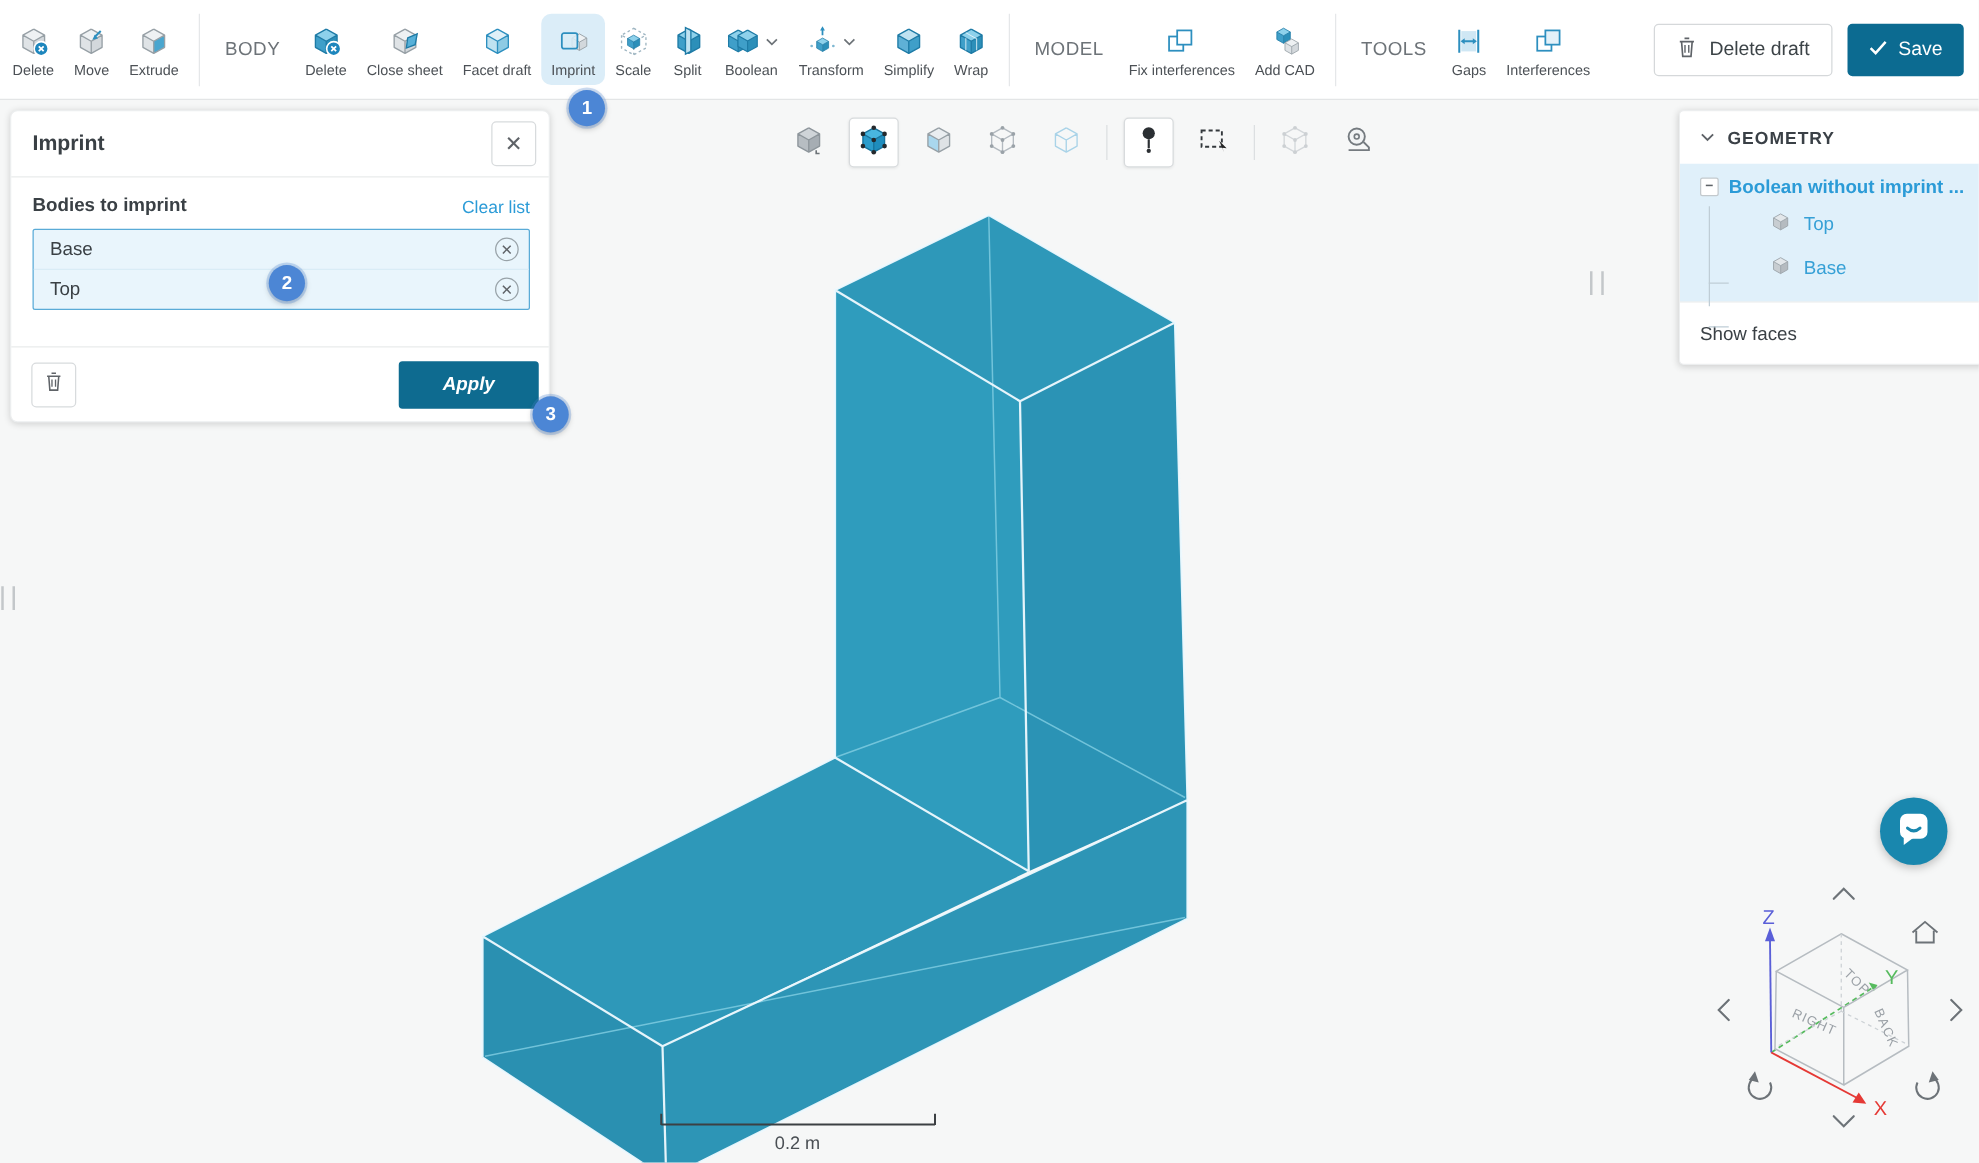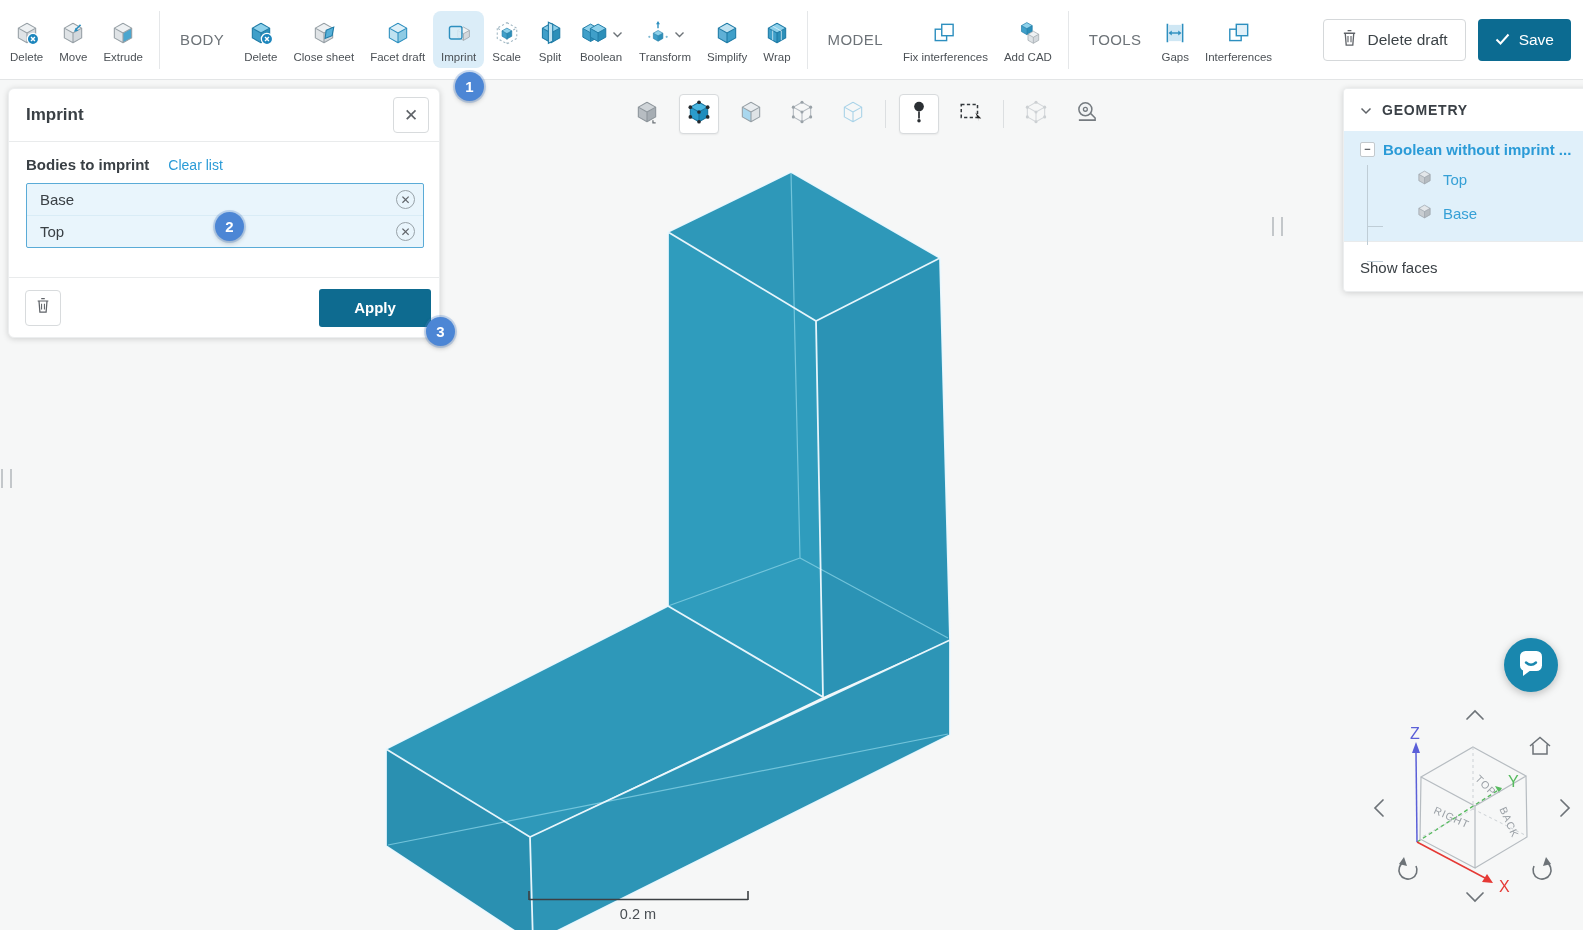--- a/index.html
+++ b/index.html
@@ -31,33 +31,33 @@
 
   
   .panel{position:absolute;background:#fff;box-shadow:0 1px 6px rgba(0,0,0,.16);border:1px solid #eceeef;box-sizing:border-box;z-index:20;}
   .imprint-panel{left:8px;top:88px;width:432px;height:250px;border-radius:6px;}
   .ip-header{display:flex;align-items:center;justify-content:space-between;height:53px;
     padding:0 10px 0 17px;border-bottom:1px solid #e9ebec;box-sizing:border-box;}
   .ip-title{font-size:17px;font-weight:700;color:#3a4045;}
   .icon-btn{width:36px;height:36px;border:1px solid #d8dbdd;border-radius:4px;background:#fff;display:flex;
     align-items:center;justify-content:center;color:#5f6368;font-size:17px;cursor:pointer;box-sizing:border-box;}
   .ip-body{padding:10px 15px 0 17px;}
-  .ip-row-label{display:flex;align-items:center;margin:4px 0 10px;}
+  .ip-row-label{display:flex;justify-content:space-between;align-items:center;margin:4px 0 10px;}
   .ip-section-label{font-size:15px;font-weight:700;color:#3a4045;}
   .link{font-size:14px;color:#2b9bd7;cursor:pointer;margin-left:19px;}
   .ip-list{border:1px solid #5aabd7;background:#e9f5fc;border-radius:2px;}
   .ip-item{display:flex;align-items:center;justify-content:space-between;height:31px;padding:0 8px 0 13px;
     font-size:15px;color:#3a4045;cursor:pointer;}
   .ip-item + .ip-item{border-top:1px solid #d9ecf6;}
   .chip-x{width:19px;height:19px;border-radius:50%;border:1px solid #98a2a8;color:#5f6368;font-size:12px;
     display:flex;align-items:center;justify-content:center;cursor:pointer;background:transparent;box-sizing:border-box;}
   .ip-footer{position:absolute;left:0;right:0;bottom:0;height:60px;border-top:1px solid #e9ebec;display:flex;
     align-items:center;justify-content:space-between;padding:0 8px 0 16px;box-sizing:border-box;}
   .btn-apply{width:112px;height:38px;background:#0e6b90;color:#fff;border:none;border-radius:3px;
-    font-size:15px;font-weight:700;display:flex;align-items:center;justify-content:center;cursor:pointer;}
+    font-size:15px;font-weight:700;display:flex;align-items:center;justify-content:center;cursor:pointer;font-style:italic;}
 
   
   .badge{position:absolute;width:29px;height:29px;border-radius:50%;background:#4c86d5;color:#fff;font-size:15px;
     font-weight:700;display:flex;align-items:center;justify-content:center;z-index:40;
     box-shadow:0 0 0 2px rgba(76,134,213,.28),0 2px 5px rgba(0,0,0,.25);}
   #badge1{left:455px;top:72px;} #badge2{left:215px;top:212px;} #badge3{left:426px;top:317px;}
 
   
   .geo-panel{left:1343px;top:88px;width:299px;height:204px;border-radius:4px 0 0 4px;border-right:none;}
   .geo-header{display:flex;align-items:center;gap:10px;height:42px;padding-left:16px;}

